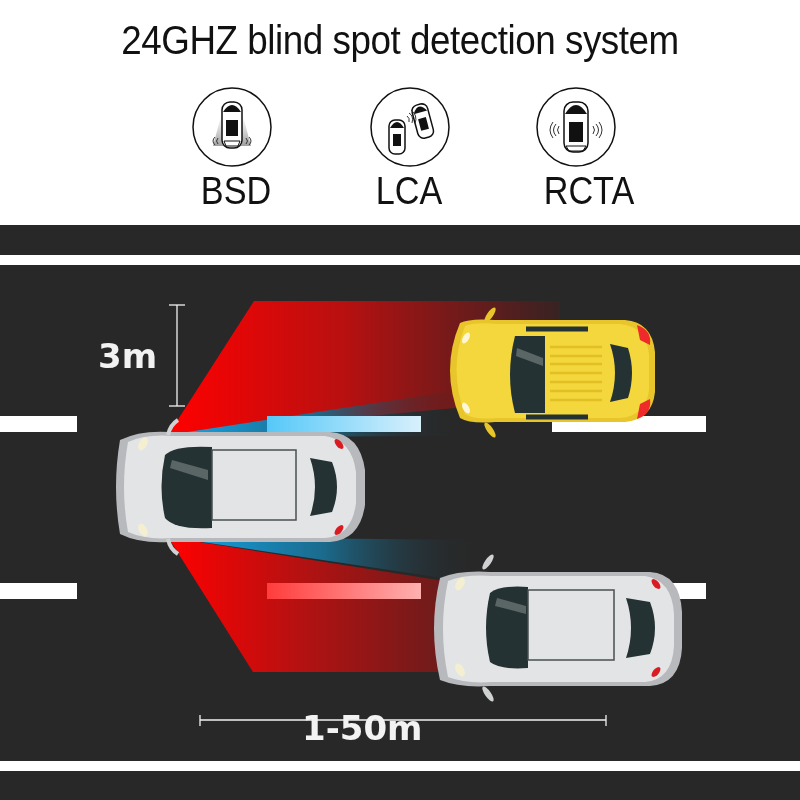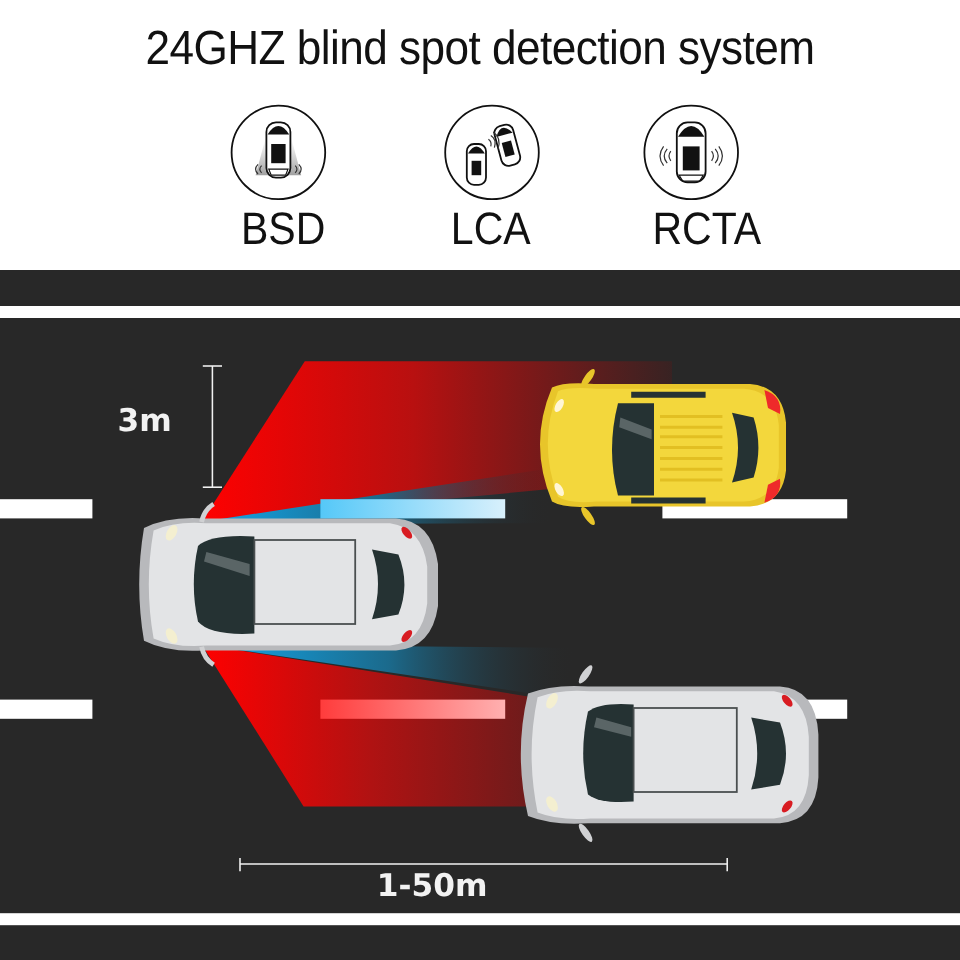--- a/index.html
+++ b/index.html
@@ -3,21 +3,21 @@
 <meta charset="utf-8">
 <style>
   html, body { margin: 0; padding: 0; }
   body { width: 800px; height: 800px; position: relative; overflow: hidden; background: #ffffff; font-family: "Liberation Sans", sans-serif; }
   .title { position: absolute; left: 0; top: 18px; width: 800px; text-align: center; font-size: 40px; color: #111; font-family: "Liberation Sans", sans-serif; letter-spacing: -0.5px; transform: scaleX(0.92); transform-origin: center; }
   .icon { position: absolute; width: 82px; height: 82px; }
   .icon-label { position: absolute; font-size: 38px; color: #111; text-align: center; width: 140px; font-family: "Liberation Sans", sans-serif; transform: scaleX(0.9); }
   .band { position: absolute; left: 0; width: 800px; background: #282828; }
   .stripe { position: absolute; background: #ffffff; }
   .scene { position: absolute; left: 0; top: 0; width: 800px; height: 800px; }
-  .dim-text { position: absolute; color: #f2f2f2; font-size: 26px; font-weight: bold; font-family: "DejaVu Sans", sans-serif; }
+  .dim-text { position: absolute; color: #f2f2f2; font-size: 34px; font-weight: bold; font-family: "DejaVu Sans", sans-serif; }
 </style>
 </head>
 <body>
 
 <div class="title">24GHZ blind spot detection system</div>
 
 <svg class="icon" style="left:191px; top:86px;" viewBox="0 0 82 82">
   <circle cx="41" cy="41" r="39" fill="#fff" stroke="#111" stroke-width="1.5"></circle>
   <defs>
       <linearGradient id="bsdg" x1="0" y1="0" x2="0" y2="1">
@@ -170,13 +170,13 @@
   </g>
 
   <g stroke="#f2f2f2" stroke-width="1.3">
     <line x1="200" y1="720" x2="606" y2="720"></line>
     <line x1="200" y1="715" x2="200" y2="726"></line>
     <line x1="606" y1="715" x2="606" y2="726"></line>
   </g>
 </svg>
 
 <div class="dim-text" style="left:98px; top:336px;">3m</div>
-<div class="dim-text" style="left:302px; top:724px;margin-left:12px;">1-50m</div>
+<div class="dim-text" style="left:302px; top:708px;">1-50m</div>
 
 </body></html>

